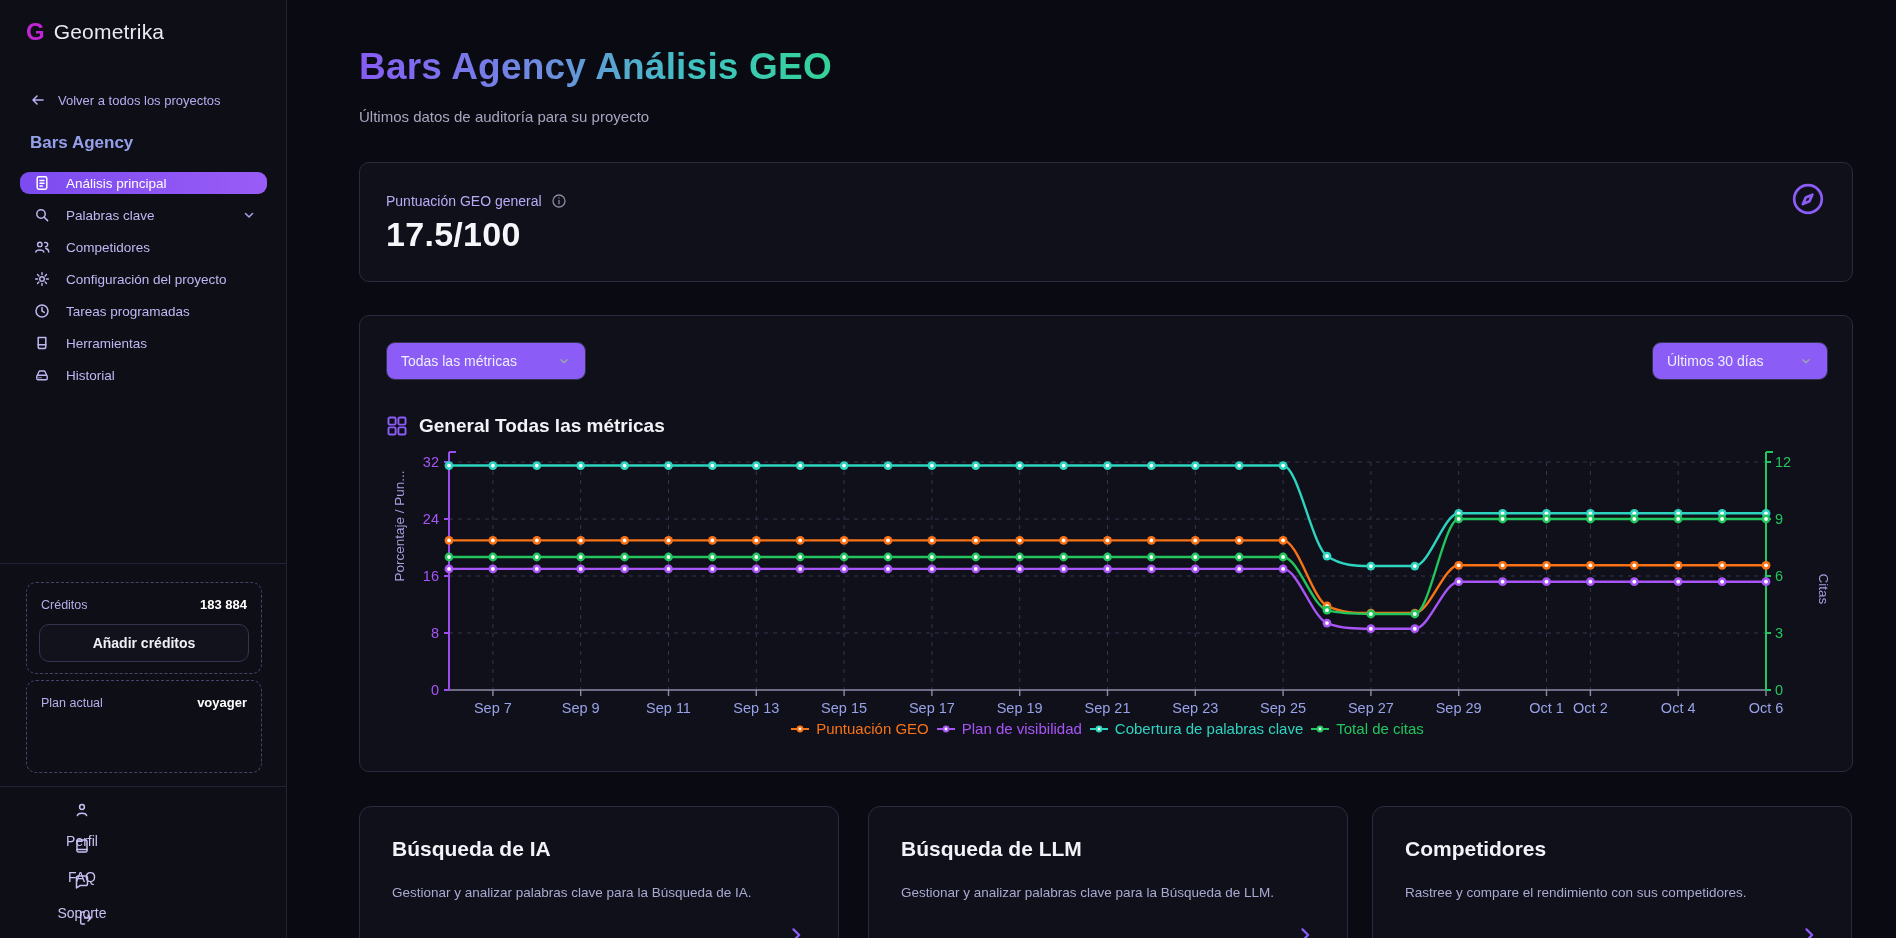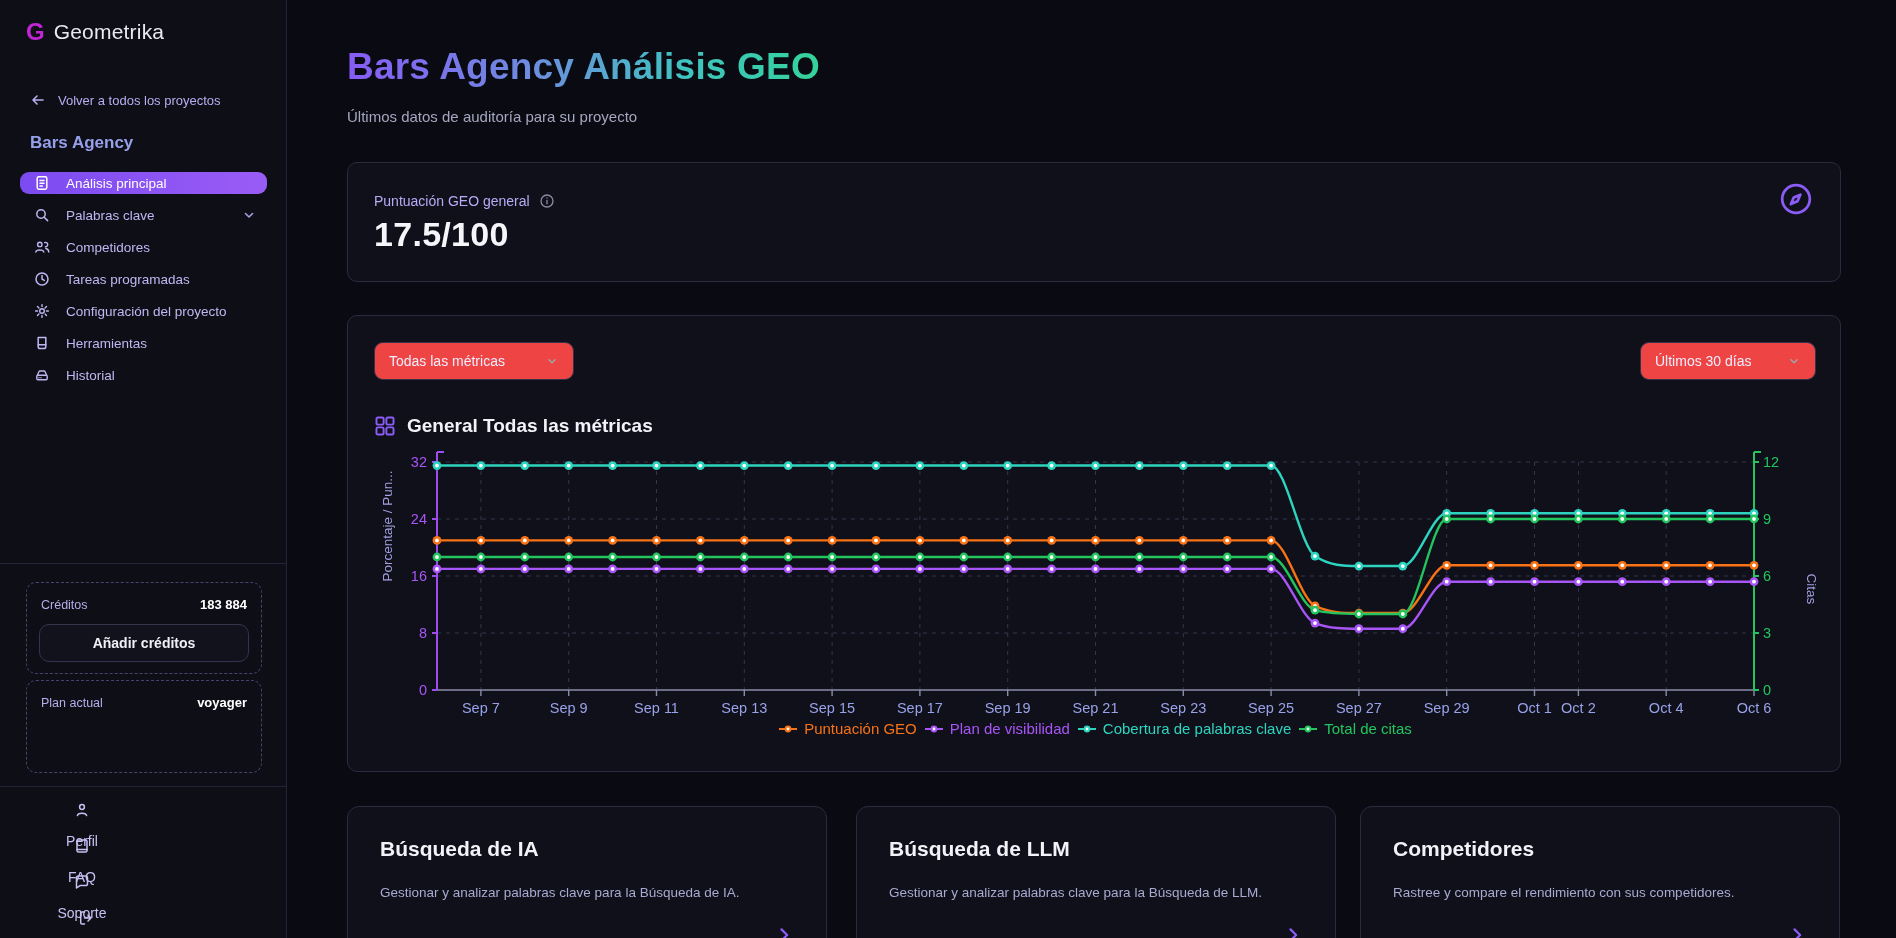--- a/index.html
+++ b/index.html
@@ -31,33 +31,33 @@
   .box-row { display:flex; justify-content:space-between; align-items:center; padding:0 2px;gap:16px; }
   .box-label { font-size:12.5px; color:#b5aee8; }
   .box-value { font-size:13px; font-weight:700; color:#ffffff; }
   .box-btn { margin-top:12px; width:100%; height:38px; border-radius:10px; background:#12121d;
     border:1px solid #34344e; color:#f0f0f7; font-size:14px; font-weight:600;
     display:flex; align-items:center; justify-content:center; gap:9px; cursor:pointer; }
   .side-footer { position:absolute; left:36px; top:802px; }
   .side-foot-item { display:flex; align-items:center; gap:15px; color:#c9c0f2; font-size:14px; height:24px; margin-bottom:12px; cursor:pointer;flex-direction:column; }
   .side-foot-item.indent { margin-left:8px; }
   
-  .main { position:absolute; left:283px; top:0; right:0; height:829px; }
+  .main { position:absolute; left:295px; top:0; right:0; height:829px; }
   .page-title { position:absolute; left:64px; top:46px; font-size:37px; font-weight:700; letter-spacing:.2px;
     background:linear-gradient(90deg,#875cf5 0%,#6e8be0 38%,#3fc4c0 72%,#34d399 100%);
     -webkit-background-clip:text; background-clip:text; color:transparent; }
   .page-subtitle { position:absolute; left:64px; top:108px; font-size:15px; color:#a6a6c0; }
   .card { position:absolute; background:#10101a; border:1px solid #2b2b40; border-radius:10px; }
   .score-card { left:64px; top:162px; width:1494px; height:120px; }
   .score-label-row { position:absolute; left:26px; top:30px; display:flex; align-items:center; gap:9px;
     color:#b9abf7; font-size:14px; }
   .score-value { position:absolute; left:26px; top:52px; font-size:34px; font-weight:700; color:#f5f5fa; letter-spacing:.3px; }
   .compass { position:absolute; right:26px; top:18px; width:36px; height:36px; color:#8b5cf6; cursor:pointer; }
   .chart-card { left:64px; top:315px; width:1494px; height:457px; }
-  .dropdown { position:absolute; height:38px; background:#ef4444; border:1px solid #32324a; border-radius:9px;
+  .dropdown { position:absolute; height:38px; background:#8b5cf6; border:1px solid #32324a; border-radius:9px;
     display:flex; align-items:center; justify-content:space-between; padding:0 14px; font-size:14px; color:#eef; cursor:pointer; }
   .dd-metrics { left:26px; top:26px; width:200px; }
   .dd-range { left:1292px; top:26px; width:176px; }
   .dd-chev { color:#9aa; margin-left:12px; }
   .chart-heading { position:absolute; left:26px; top:99px; display:flex; align-items:center; gap:11px; }
   .chart-heading .grid-ic { width:22px; height:22px; color:#8b5cf6; }
   .chart-heading .txt { font-size:19px; font-weight:700; color:#f2f2f8; }
   #chart-svg { position:absolute; left:0; top:115px; }
   .legend { position:absolute; left:89px; top:404px; width:1317px; display:flex; justify-content:center; gap:8px; }
   .legend-item { display:flex; align-items:center; gap:7px; font-size:15px; cursor:pointer; }
@@ -105,32 +105,32 @@
     </div>
     <div class="nav-item">
       <svg class="icon16" viewBox="0 0 16 16" fill="none" stroke="currentColor" stroke-width="1.4" stroke-linecap="round">
           <circle cx="5.8" cy="5.4" r="2.2"></circle>
           <path d="M1.8 13c.4-2.6 7.6-2.6 8 0"></path>
           <path d="M10.6 3.6a2.2 2.2 0 1 1 .8 4.2M11.8 9.5c1.6.3 2.8 1.3 3 3.5"></path>
         </svg>
       <span>Competidores</span>
     </div>
     <div class="nav-item">
+      <svg class="icon16" viewBox="0 0 16 16" fill="none" stroke="currentColor" stroke-width="1.4" stroke-linecap="round">
+          <circle cx="8" cy="8" r="2.3"></circle>
+          <path d="M8 1.6v2M8 12.4v2M1.6 8h2M12.4 8h2M3.5 3.5l1.4 1.4M11.1 11.1l1.4 1.4M12.5 3.5l-1.4 1.4M4.9 11.1l-1.4 1.4"></path>
+        </svg>
+      <span>Configuración del proyecto</span>
+    </div>
+    <div class="nav-item">
       <svg class="icon16" viewBox="0 0 16 16" fill="none" stroke="currentColor" stroke-width="1.5" stroke-linecap="round" stroke-linejoin="round">
           <circle cx="8" cy="8" r="6"></circle>
           <path d="M8 4.6V8l2.3 1.4"></path>
         </svg>
       <span>Tareas programadas</span>
-    </div>
-    <div class="nav-item">
-      <svg class="icon16" viewBox="0 0 16 16" fill="none" stroke="currentColor" stroke-width="1.4" stroke-linecap="round">
-          <circle cx="8" cy="8" r="2.3"></circle>
-          <path d="M8 1.6v2M8 12.4v2M1.6 8h2M12.4 8h2M3.5 3.5l1.4 1.4M11.1 11.1l1.4 1.4M12.5 3.5l-1.4 1.4M4.9 11.1l-1.4 1.4"></path>
-        </svg>
-      <span>Configuración del proyecto</span>
     </div>
     <div class="nav-item">
       <svg class="icon16" viewBox="0 0 16 16" fill="none" stroke="currentColor" stroke-width="1.5" stroke-linecap="round" stroke-linejoin="round">
           <path d="M4.2 2.5h7.6v9.2a1.8 1.8 0 0 1-1.8 1.8H6a1.8 1.8 0 0 1-1.8-1.8z"></path>
           <path d="M4.2 9.8h7.6"></path>
         </svg>
       <span>Herramientas</span>
     </div>
     <div class="nav-item">
       <svg class="icon16" viewBox="0 0 16 16" fill="none" stroke="currentColor" stroke-width="1.4" stroke-linecap="round" stroke-linejoin="round">

